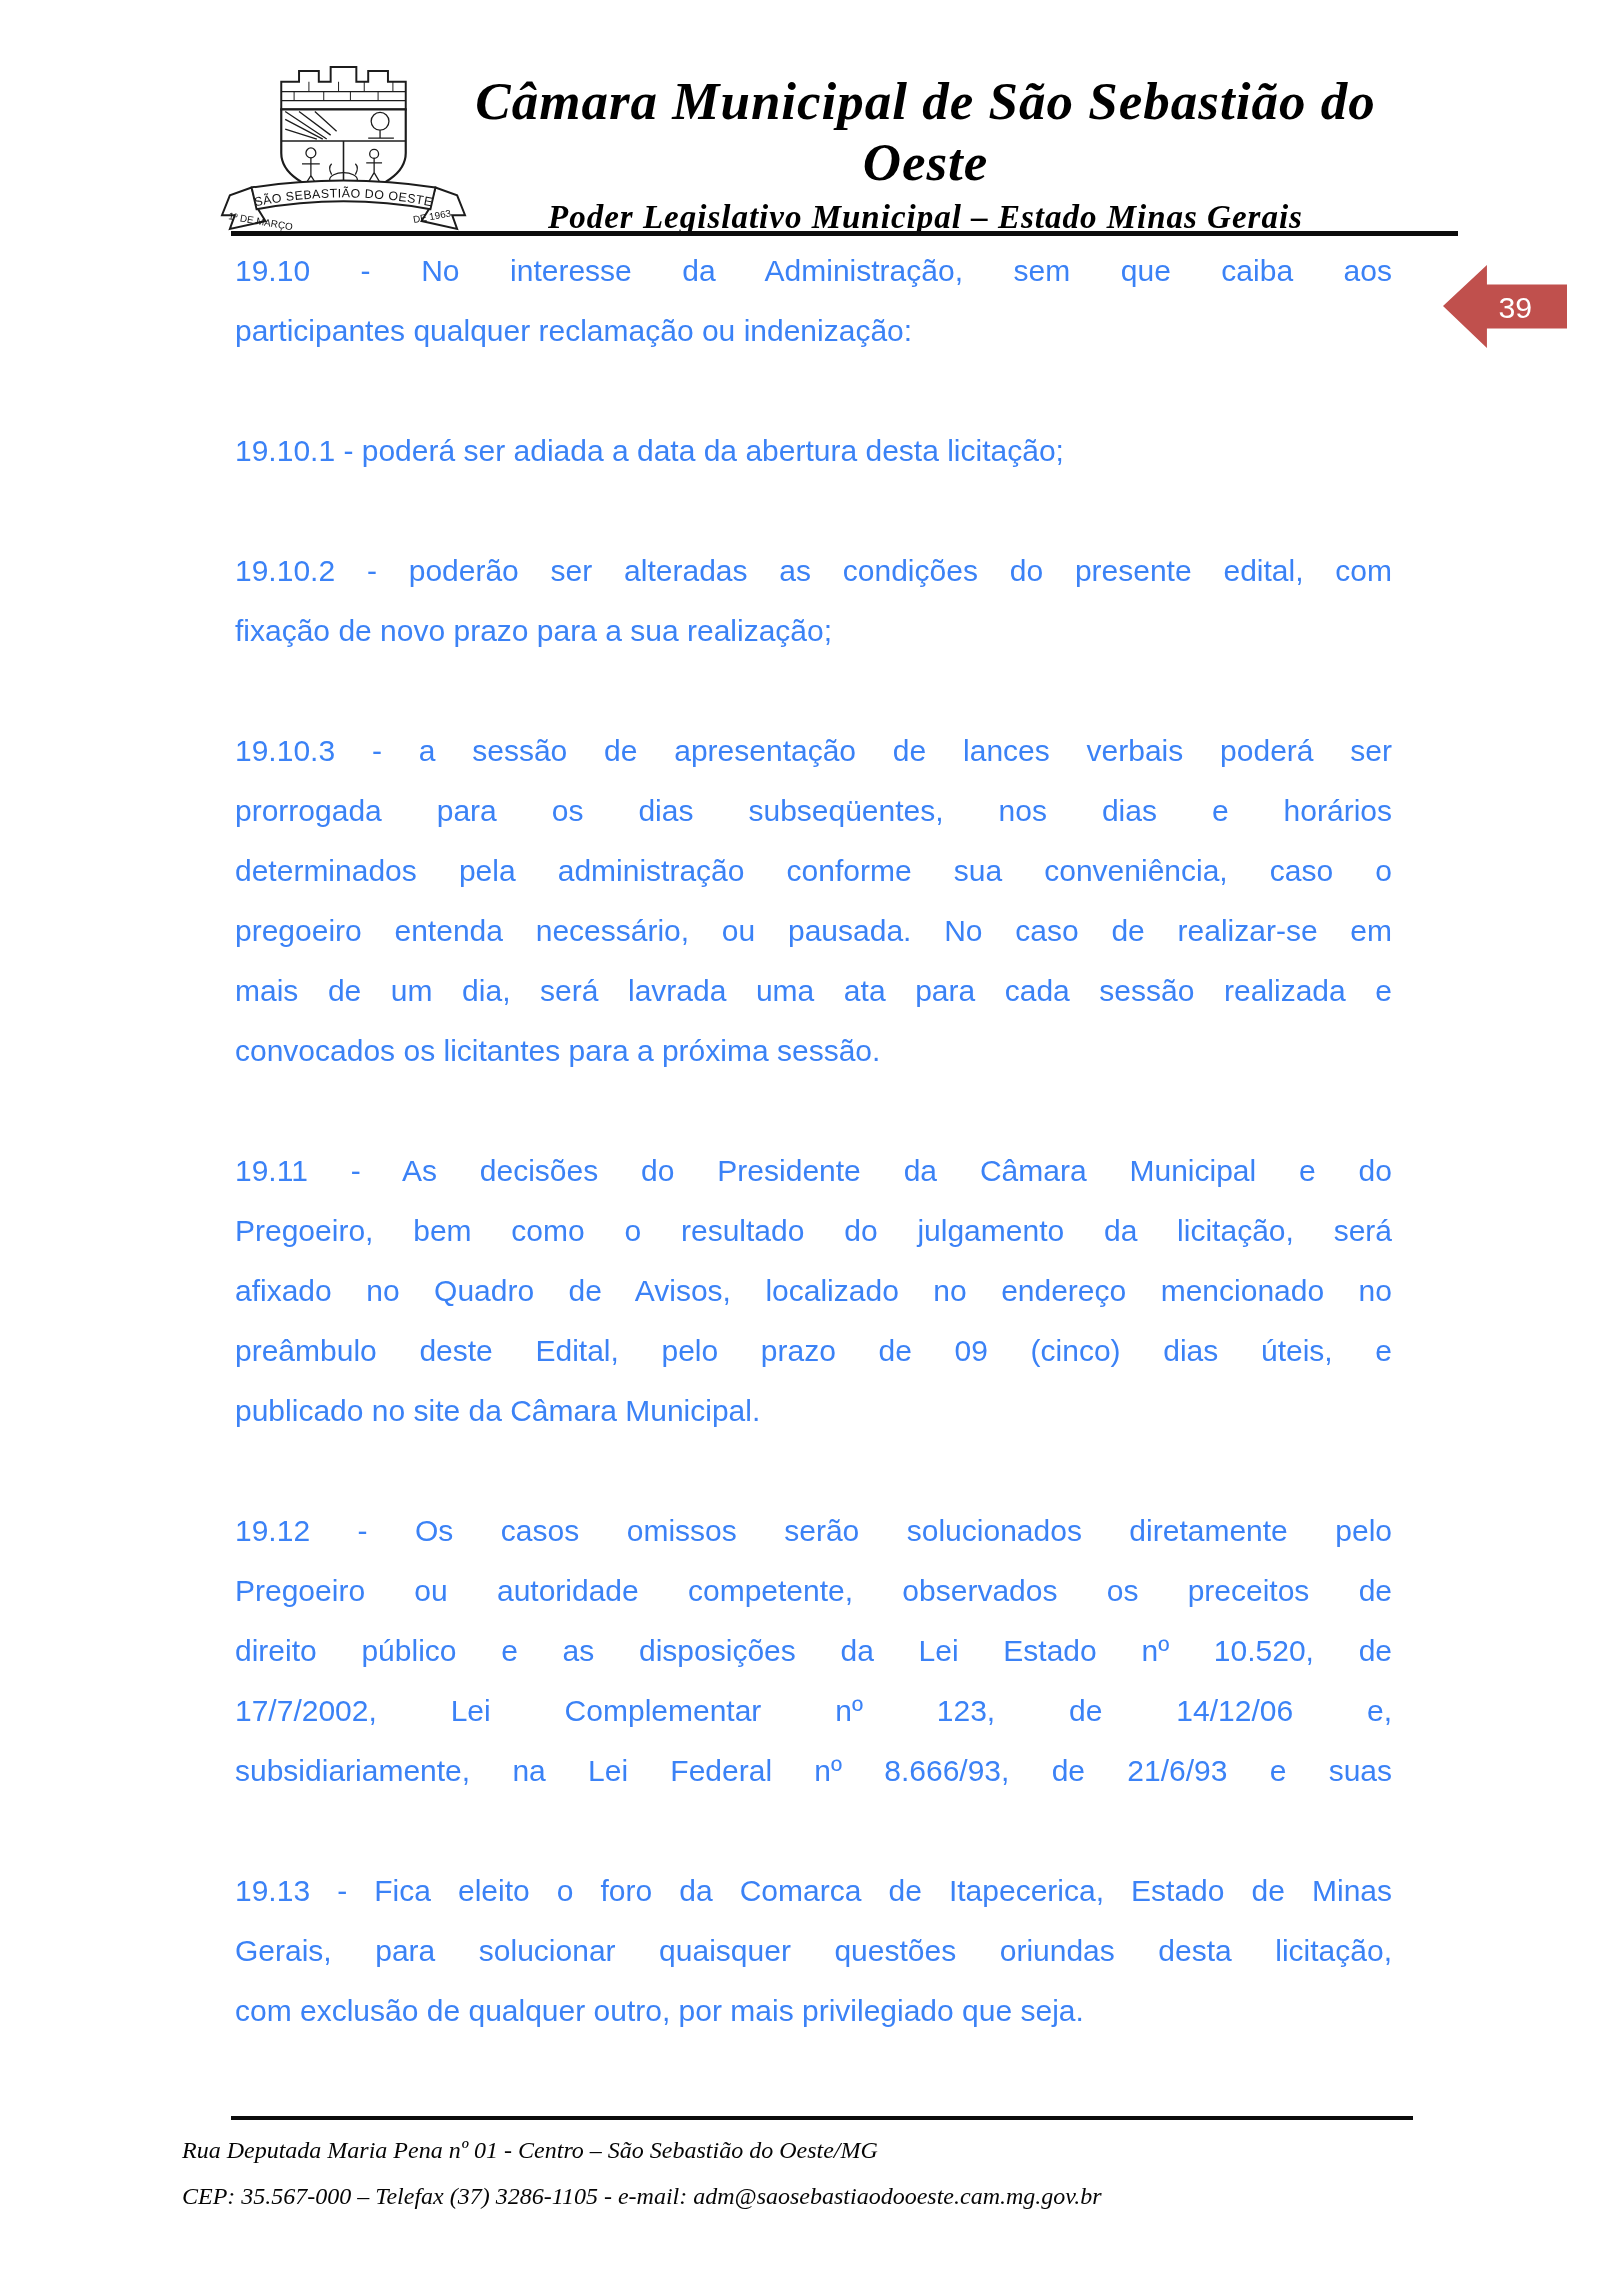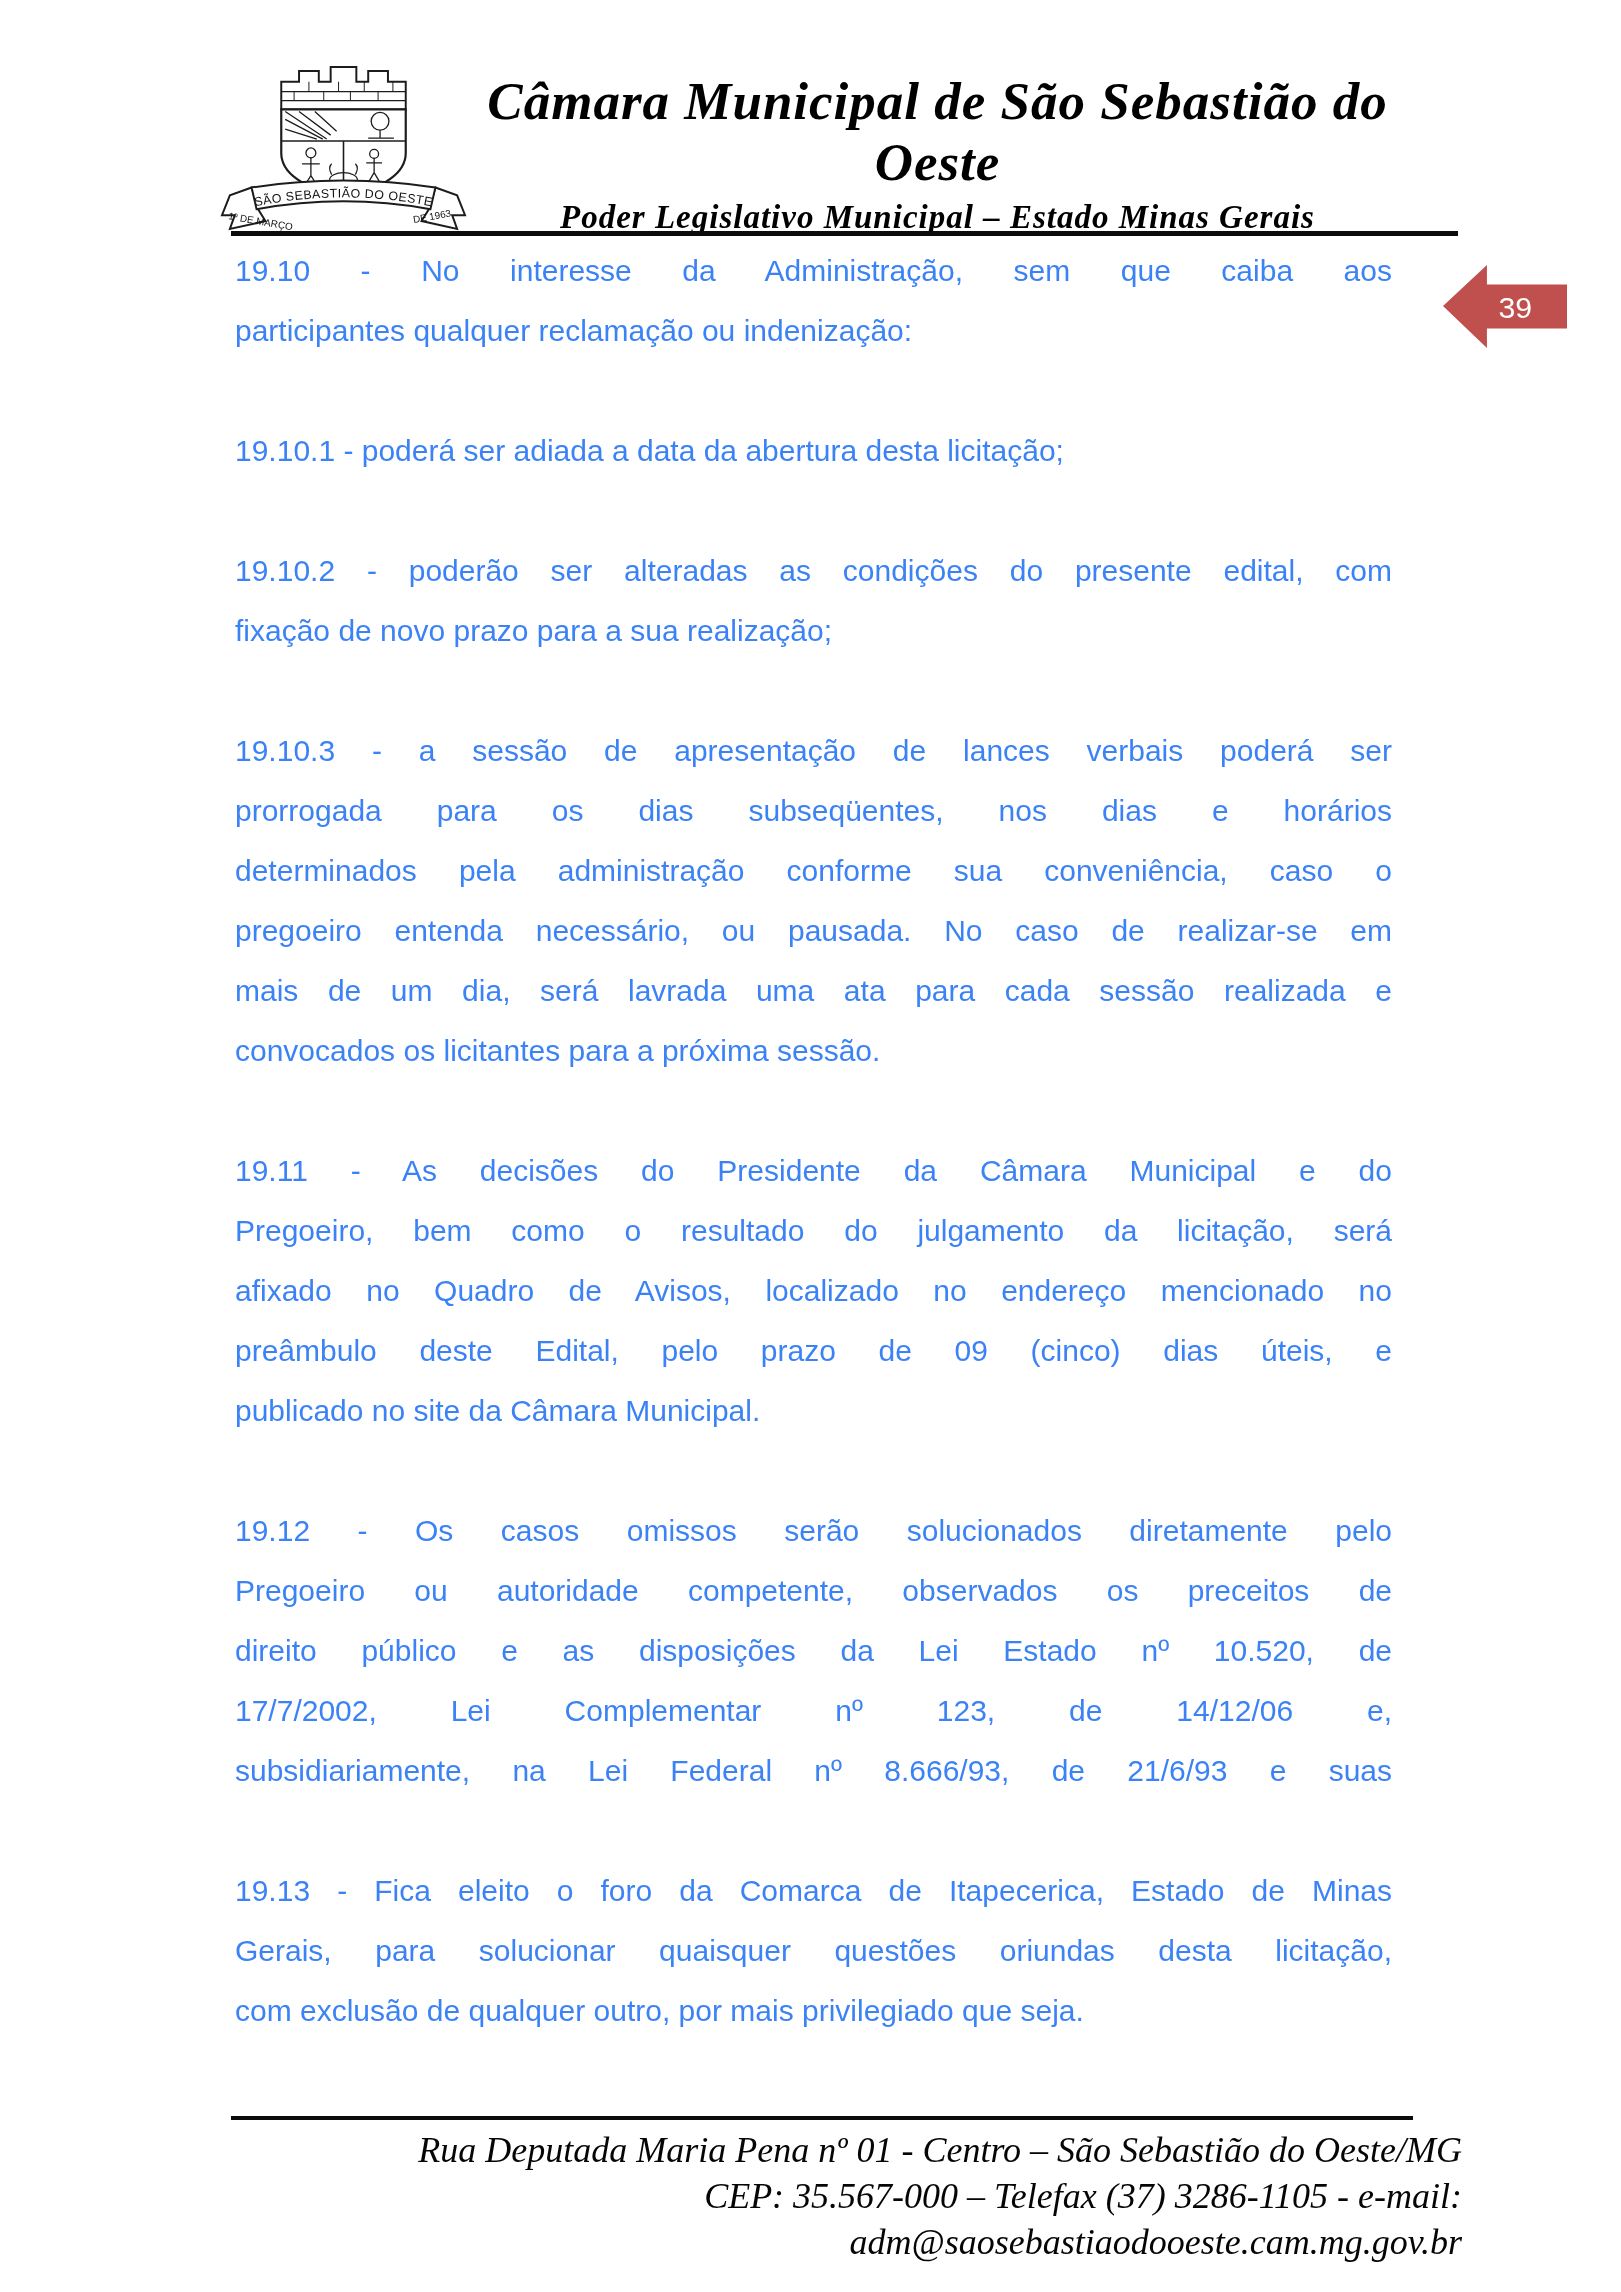--- a/index.html
+++ b/index.html
@@ -6,21 +6,21 @@
   html,body { background:#ffffff; }
   body {
     width:1621px; height:2293px; position:relative; overflow:hidden;
     font-family:"Liberation Sans","DejaVu Sans",sans-serif; color:#000;
   }
   .page { position:absolute; inset:0; background:#fff; }
 
   
   .emblem { position:absolute; left:220px; top:57px; width:247px; height:178px; }
   .header-titles {
-    position:absolute; left:428px; top:71px; width:1019px; text-align:center;
+    position:absolute; left:416px; top:71px; width:1019px; text-align:center;
     font-family:"Liberation Serif","DejaVu Serif",serif; font-style:italic;
   }
   .doc-title { font-size:53px; font-weight:bold; line-height:1.15; letter-spacing:1px; }
   .doc-subtitle { font-size:33px; font-weight:bold; margin-top:5.9px; letter-spacing:1px; }
   .header-rule { position:absolute; left:231px; top:231px; width:1227px; height:4.9px; background:#0c0c0c; }
 
   
   .page-marker { position:absolute; left:1443px; top:265px; width:124px; height:84px; }
 
   
@@ -29,23 +29,23 @@
     font-size:30px; line-height:60px; color:#3b82f6;
   }
   .para { margin-bottom:60px; }
   .para:last-child { margin-bottom:0; }
   .line { text-align:justify; text-align-last:justify; }
   .line.last { text-align-last:left; }
 
   
   .footer-rule { position:absolute; left:231px; top:2116px; width:1182px; height:3.9px; background:#0c0c0c; }
   .footer {
-    position:absolute; left:182px; top:2127px; width:1280px; text-align:right;
+    position:absolute; left:182px; top:2127px; width:1280px; text-align:left;
     font-family:"Liberation Serif","DejaVu Serif",serif; font-style:italic;
-    font-size:36px; line-height:46px; color:#050505;
+    font-size:24px; line-height:46px; color:#050505;
   }
   .emblem svg, .page-marker svg { display:block; width:100%; height:100%; }
 </style>
 </head>
 <body>
 
 <div class="page">
 
   <div class="emblem">
     <svg viewBox="0 0 250 178" xmlns="http://www.w3.org/2000/svg">

